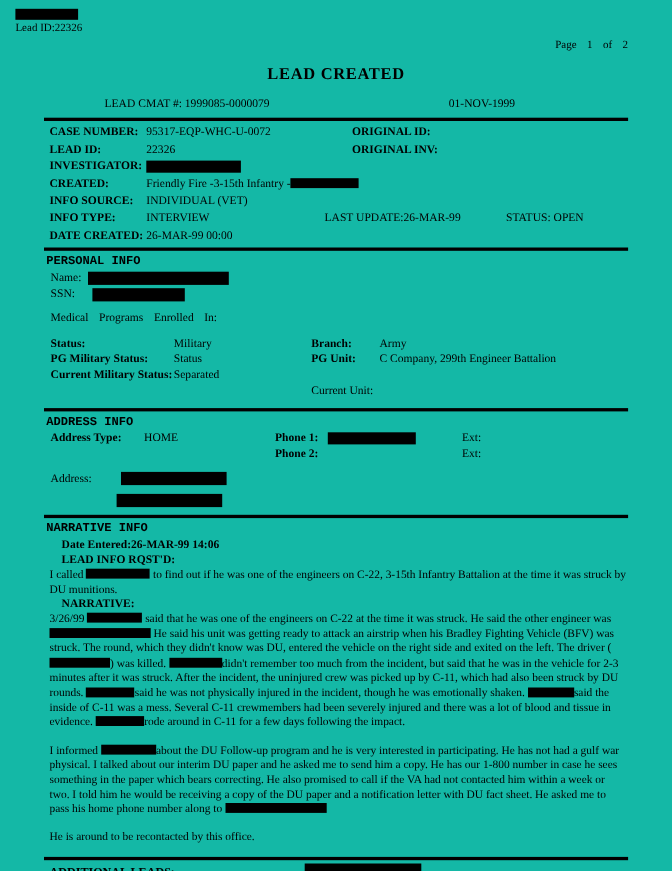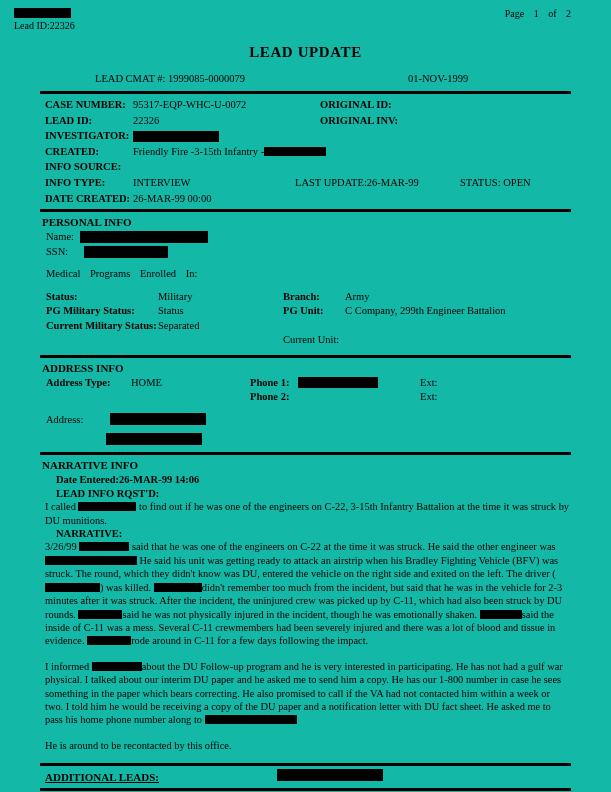--- a/index.html
+++ b/index.html
@@ -12,37 +12,37 @@
   .b { font-weight:normal; }
   .ws { word-spacing:7px; }
   .redact { background:#000; display:inline-block; height:11px; vertical-align:middle; }
   .redact.inline { height:9px; vertical-align:baseline; transform:translateY(1px); }
   .rule { height:3px; background:#000; margin:3px 0; }
 
   
   .topbar { display:flex; justify-content:space-between; align-items:flex-start; }
   .toplead { margin-left:-26px; font-size:10px; }
   .toplead .redact { display:block; margin-bottom:2px; }
-  .pagenum { font-size:10px; margin-top:0; }
+  .pagenum { font-size:10px; margin-top:28px; }
 
   h1.title { text-align:center; font-size:15px; font-weight:bold; letter-spacing:0.6px; margin:13px 0 12px; }
 
   .cmatrow { position:relative; height:15px; margin-bottom:3px; }
   .cmatrow .cmat { position:absolute; left:55px; }
   .cmatrow .cdate { position:absolute; left:368px; }
 
   
   .crow { display:flex; line-height:15.6px; padding-left:5px; }
   .c1l { width:88px; font-weight:bold; flex:none; }
   .c1v { width:187px; flex:none; }
   .c2l { font-weight:bold; }
   .mid165 { width:165px; flex:none; }
 
   
-  .sechead { font-weight:bold; font-size:11px; padding-left:2px; line-height:15px; }
+  .sechead { font-weight:bold; font-size:11px; padding-left:2px; line-height:15px;font-family:Liberation Mono, monospace; }
   .prow { display:flex; line-height:14.5px; padding-left:6px; }
   .p1l { width:112px; font-weight:bold; flex:none; }
   .p1v { width:125px; flex:none; }
   .p2l { width:62px; font-weight:bold; flex:none; }
   .nrow { display:flex; align-items:center; line-height:14.5px; padding-left:6px; }
 
   
   .arow { display:flex; line-height:14.5px; padding-left:6px; }
   .a1l { width:85px; font-weight:bold; flex:none; }
   .ph { width:170px; flex:none; display:flex; align-items:center; }
@@ -65,21 +65,21 @@
 <div class="page">
 
   <div class="topbar">
     <div class="toplead">
       <span class="redact" style="width:57px;height:10px"></span>
       <div>Lead ID:22326</div>
     </div>
     <div class="pagenum ws">Page 1 of 2</div>
   </div>
 
-  <h1 class="title">LEAD UPDATE</h1>
+  <h1 class="title">LEAD CREATED</h1>
 
   <div class="cmatrow">
     <span class="cmat"><span class="b">LEAD CMAT #:</span> <span>1999085-0000079</span></span>
     <span class="cdate">01-NOV-1999</span>
   </div>
 
   <div class="rule"></div>
 
   <div>
     <div class="crow">
@@ -95,20 +95,21 @@
     <div class="crow">
       <span class="c1l">INVESTIGATOR:</span>
       <span class="c1v"><span class="redact" style="width:86px;height:11px"></span></span>
     </div>
     <div class="crow">
       <span class="c1l">CREATED:</span>
       <span>Friendly Fire -3-15th Infantry -<span class="redact inline" style="width: 62px;"></span></span>
     </div>
     <div class="crow">
       <span class="c1l">INFO SOURCE:</span>
+      <span class="c1v">INDIVIDUAL (VET)</span>
     </div>
     <div class="crow">
       <span class="c1l">INFO TYPE:</span>
       <span class="c1v" style="width:162px">INTERVIEW</span>
       <span class="mid165"><span class="b">LAST UPDATE:</span><span>26-MAR-99</span></span>
       <span><span class="b">STATUS:</span> <span>OPEN</span></span>
     </div>
     <div class="crow">
       <span class="c1l">DATE CREATED:</span>
       <span class="c1v">26-MAR-99 00:00</span>

